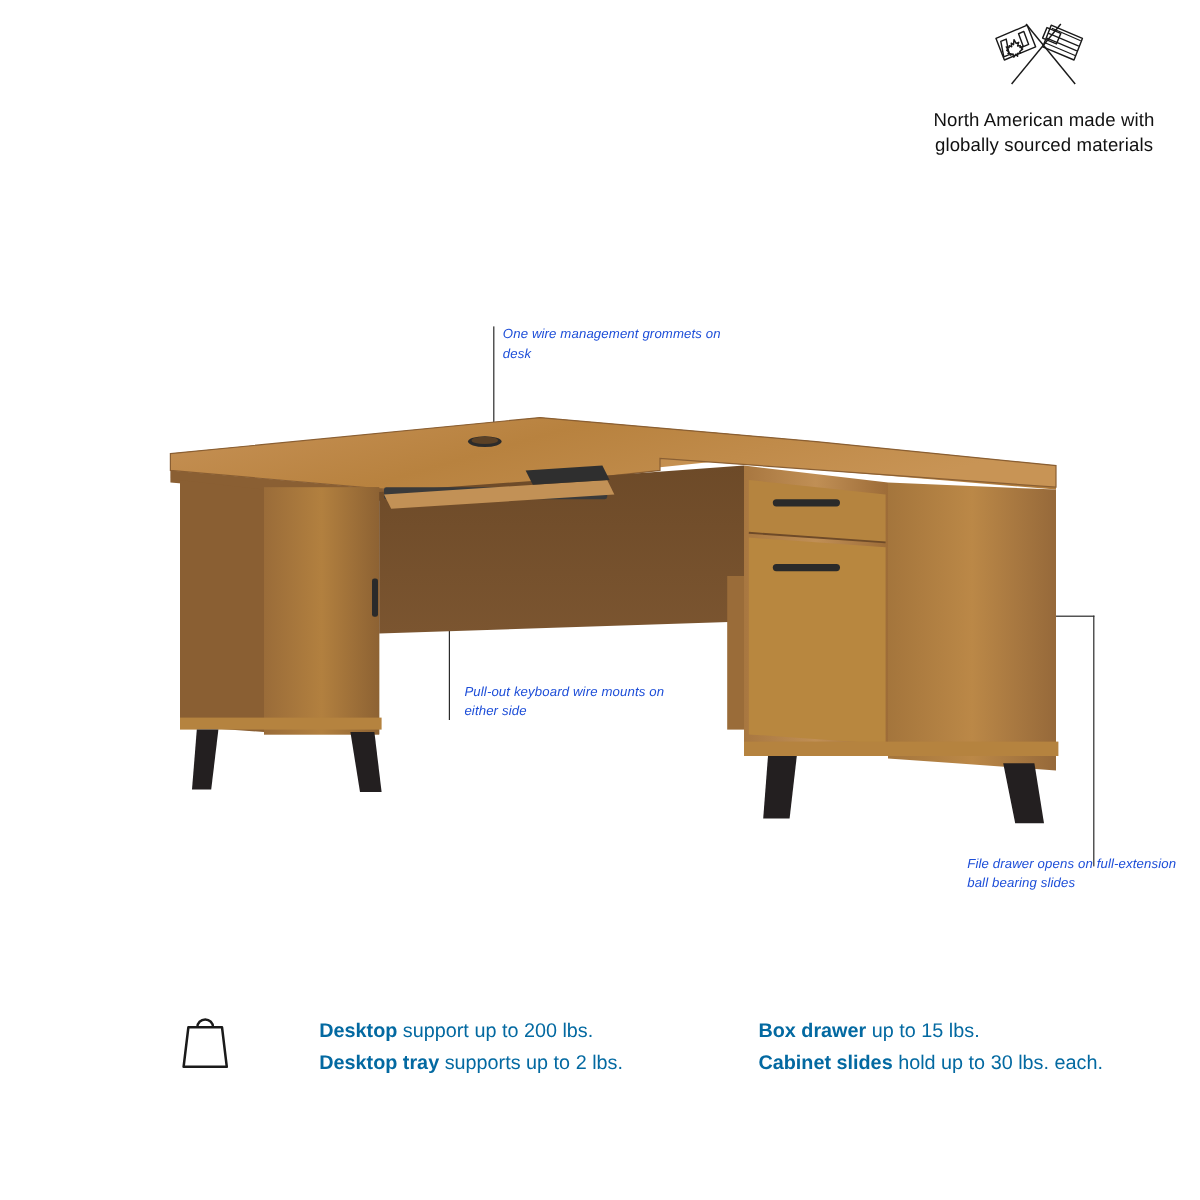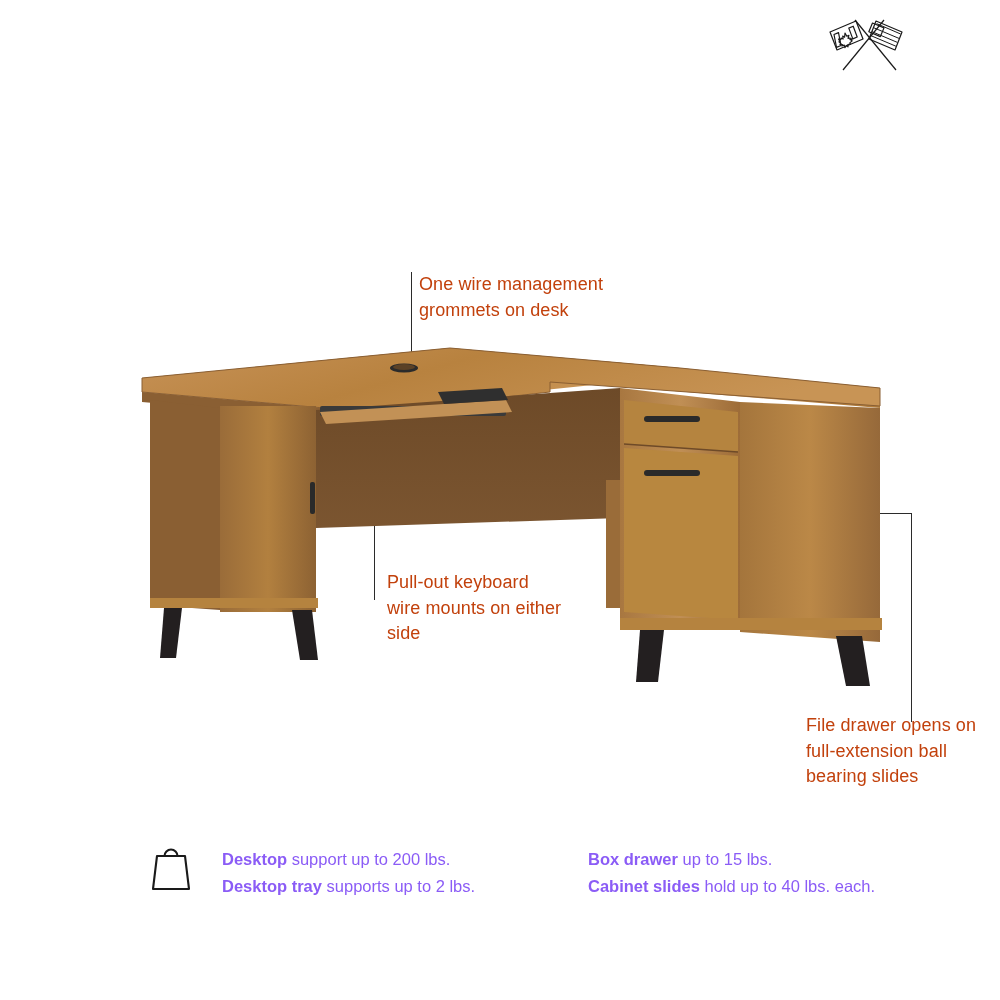--- a/index.html
+++ b/index.html
@@ -29,24 +29,25 @@
   #made-in-text {
     text-align: center;
     font-size: 15.5px;
     line-height: 1.38;
     color: #111;
     letter-spacing: 0.1px;
   }
 
   
   .callout {
-    font-size: 18px;
+    font-size: 11px;
     line-height: 1.42;
-    color: #c2410c;
+    color: #1d4ed8;
     letter-spacing: 0.1px;
+    font-style: italic;
   }
   #callout-grommet { left: 419px; top: 272px; width: 200px; }
   #callout-keyboard { left: 387px; top: 570px; width: 180px; }
   #callout-filedrawer { left: 806px; top: 713px; width: 180px; }
 
   
   .leader { background: #2b2b2b; position: absolute; }
 
   
   #leader-grommet-v { left: 411px; top: 272px; width: 1.4px; height: 96px; }
@@ -61,22 +62,23 @@
     left: 120px; top: 330px; width: 790px; height: 380px;
   }
 
   
   #weight-icon { left: 140px; top: 833px; width: 62px; height: 62px; }
   #specs-left { left: 222px; top: 846px; width: 340px; }
   #specs-right { left: 588px; top: 846px; width: 400px; }
   .spec-line {
     font-size: 16.5px;
     line-height: 1.62;
-    color: #8b5cf6;
+    color: #0369a1;
     white-space: nowrap;
+    margin-left: 44px;
   }
   .spec-line b { font-weight: bold; }
 </style>
 </head>
 <body>
 
 <div class="abs" id="flags-badge">
   <svg id="flags-icon" viewBox="0 0 120 70">
     <g fill="none" stroke="#1a1a1a" stroke-width="1.2" stroke-linejoin="round">
 
@@ -91,20 +93,21 @@
       <path d="M66 9 L92 20 L85 38 L59 27 Z"></path>
       <g stroke-width="1.0">
         <line x1="63.4" y1="15.6" x2="89.0" y2="26.4"></line>
         <line x1="61.8" y1="19.6" x2="87.4" y2="30.4"></line>
         <line x1="60.3" y1="23.4" x2="85.9" y2="34.2"></line>
         <line x1="66.6" y1="11.6" x2="90.6" y2="22.0"></line>
       </g>
       <rect x="62.5" y="11.0" width="12.5" height="9.5" transform="rotate(22.8 62.5 11.0)"></rect>
     </g>
   </svg>
+  <div id="made-in-text">North American made with globally sourced materials</div>
 </div>
 
 <div class="leader abs" id="leader-grommet-v"></div>
 <div class="leader abs" id="leader-keyboard-v"></div>
 <div class="leader abs" id="leader-file-h"></div>
 <div class="leader abs" id="leader-file-v"></div>
 
 <div class="callout abs" id="callout-grommet">One wire management grommets on desk</div>
 <div class="callout abs" id="callout-keyboard">Pull-out keyboard wire mounts on either side</div>
 <div class="callout abs" id="callout-filedrawer">File drawer opens on full-extension ball bearing slides</div>
@@ -221,15 +224,15 @@
   <div class="spec-line">
     <b>Desktop tray</b><span> supports up to 2 lbs.</span>
   </div>
 </div>
 
 <div class="abs" id="specs-right">
   <div class="spec-line">
     <b>Box drawer</b><span> up to 15 lbs.</span>
   </div>
   <div class="spec-line">
-    <b>Cabinet slides</b><span> hold up to 40 lbs. each.</span>
+    <b>Cabinet slides</b><span> hold up to 30 lbs. each.</span>
   </div>
 </div>
 
 </body></html>

